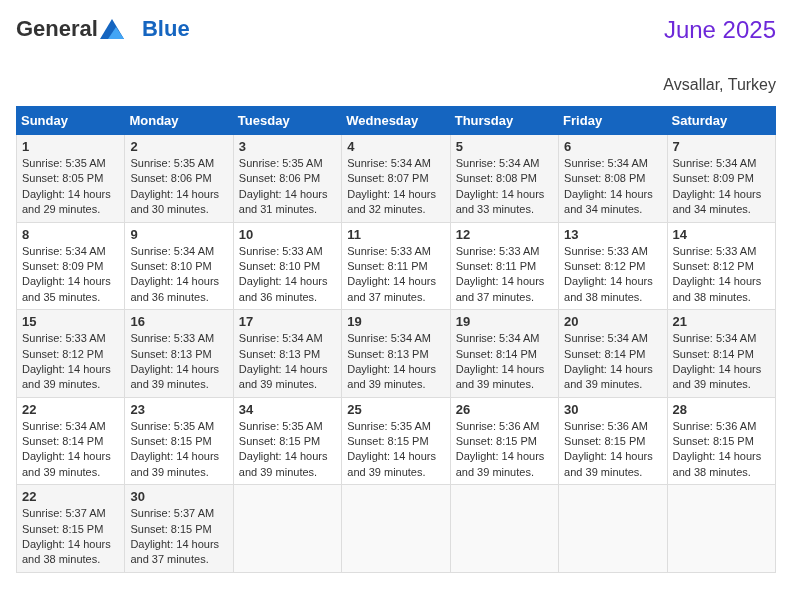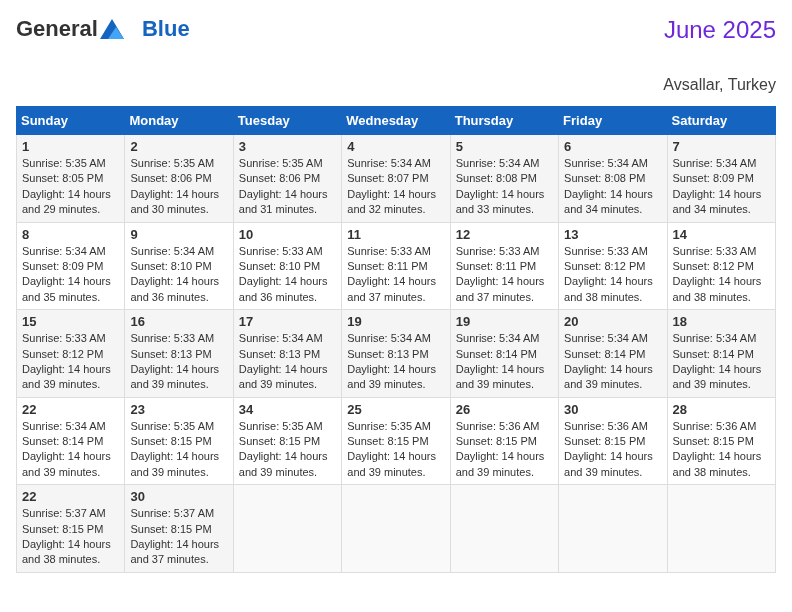--- a/index.html
+++ b/index.html
@@ -211,21 +211,21 @@
       </td>
         <td>
         <span class="day-num">19</span>
         <span class="day-info">Sunrise: 5:34 AM<br>Sunset: 8:14 PM<br>Daylight: 14 hours and 39 minutes.</span>
       </td>
         <td>
         <span class="day-num">20</span>
         <span class="day-info">Sunrise: 5:34 AM<br>Sunset: 8:14 PM<br>Daylight: 14 hours and 39 minutes.</span>
       </td>
         <td>
-        <span class="day-num">18</span>
+        <span class="day-num">21</span>
         <span class="day-info">Sunrise: 5:34 AM<br>Sunset: 8:14 PM<br>Daylight: 14 hours and 39 minutes.</span>
       </td>
       </tr>
       <tr>
         <td>
         <span class="day-num">22</span>
         <span class="day-info">Sunrise: 5:34 AM<br>Sunset: 8:14 PM<br>Daylight: 14 hours and 39 minutes.</span>
       </td>
         <td>
         <span class="day-num">23</span>

